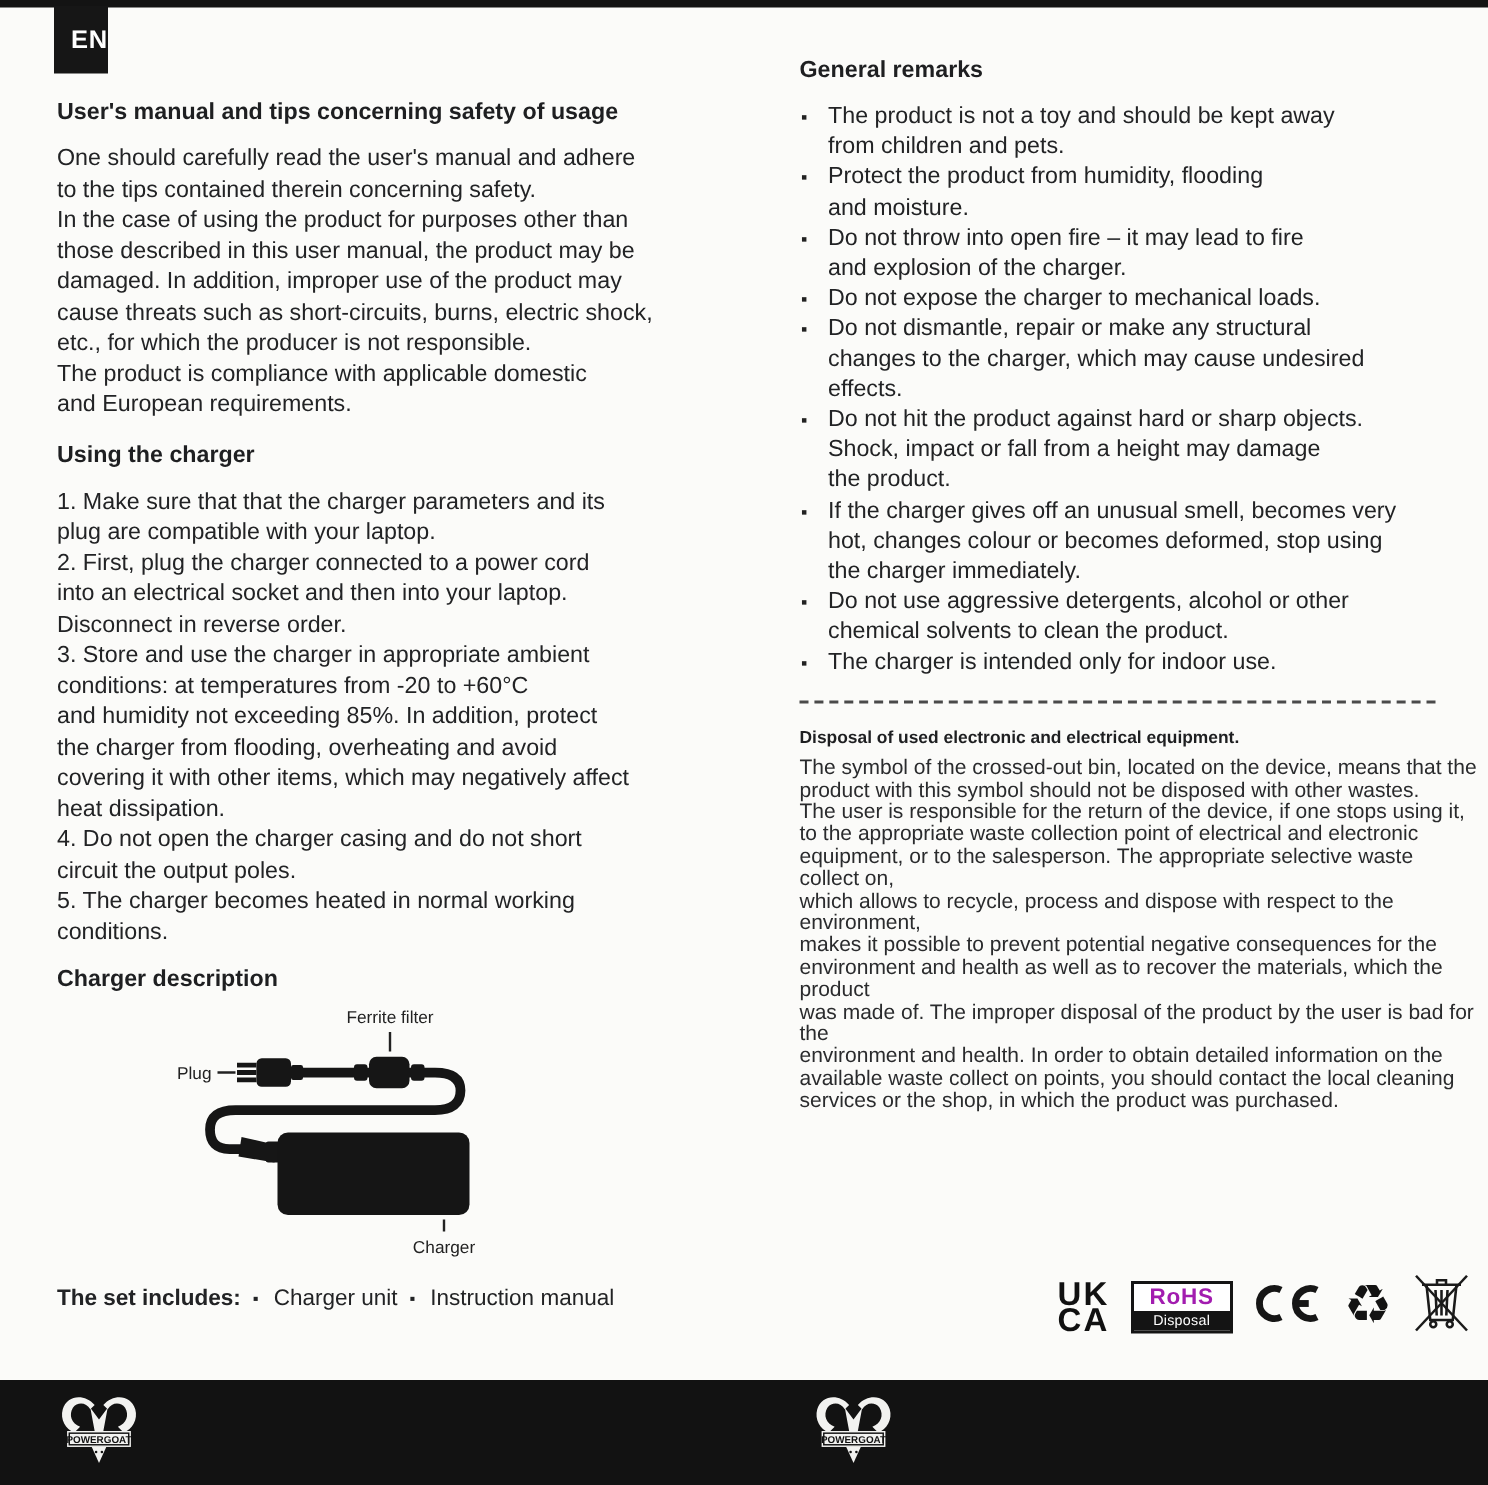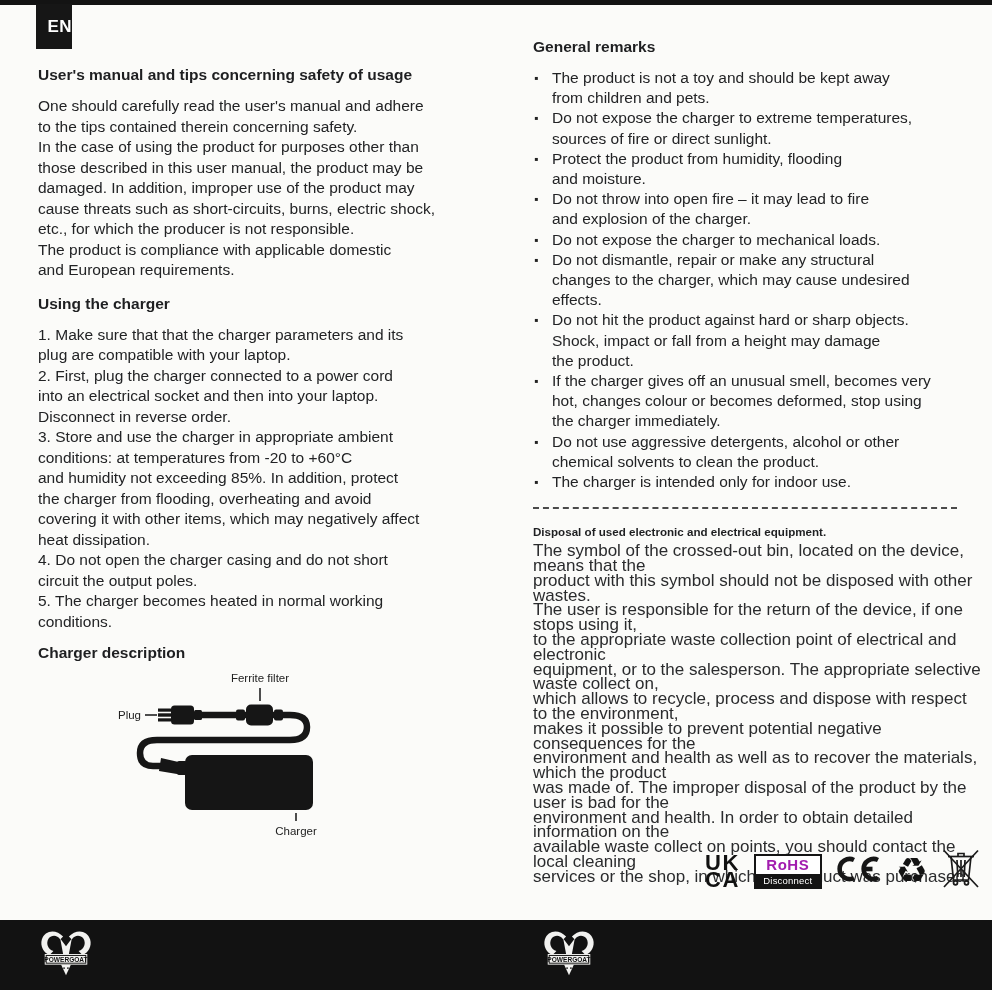--- a/index.html
+++ b/index.html
@@ -26,21 +26,21 @@
   ul.remarks{list-style:none;margin:0;padding:0;}
   ul.remarks li{
     position:relative;padding-left:19px;font-size:15.5px;line-height:20.2px;
     white-space:pre-line;margin:0;
   }
   ul.remarks li::before{
     content:"▪";position:absolute;left:1px;top:0;font-size:12px;line-height:20.2px;color:#222;
   }
   .dashed-sep{border:none;border-top:2px dashed #4a4a4a;margin:15px 0 0 0;width:424px;}
   .disposal-heading{font-size:11.6px;font-weight:bold;margin:16px 0 6px 0;color:#1e1f21;}
-  .disposal-body{font-size:17px;line-height:14.8px;white-space:pre-line;margin:0;color:#2a2b2d;}
+  .disposal-body{font-size:14px;line-height:14.8px;white-space:pre-line;margin:0;color:#2a2b2d;}
   
   .diagram{position:absolute;left:38px;top:663px;width:420px;height:182px;}
   .diagram svg{display:block;}
   .set-line{position:absolute;left:38px;top:857px;font-size:15px;}
   .set-line .lbl{font-weight:bold;}
   .set-line .item{margin-left:6px;}
   .set-line .sq{font-size:11px;vertical-align:1px;margin:0 4px 0 8px;}
   
   .marks{position:absolute;left:705px;top:850px;height:42px;display:flex;align-items:center;gap:14px;}
   .ukca{font-weight:bold;font-size:22px;line-height:17px;letter-spacing:1.5px;color:#111;text-align:left;}
@@ -121,28 +121,29 @@
       <polygon points="123,95 145,100 145,112 121,108" fill="#161616"></polygon>
       <rect x="139" y="98" width="10" height="14" rx="2" fill="#161616"></rect>
 
       <rect x="147" y="92" width="128" height="55" rx="7" fill="#151515"></rect>
 
       <line x1="258" y1="150" x2="258" y2="158" stroke="#222" stroke-width="1.6"></line>
       <text x="258" y="172" font-size="11.5" text-anchor="middle" fill="#222">Charger</text>
     </svg>
   </div>
 
+  <div class="set-line">
+    <span class="lbl">The set includes:</span><span class="sq">▪</span><span class="item">Charger unit</span><span class="sq">▪</span><span class="item">Instruction manual</span>
+  </div>
 
   <div class="col-right">
     <h2>General remarks</h2>
     <ul class="remarks">
       <li>The product is not a toy and should be kept away
 from children and pets.</li>
-      <li>Do not expose the charger to extreme temperatures,
-sources of fire or direct sunlight.</li>
       <li>Protect the product from humidity, flooding
 and moisture.</li>
       <li>Do not throw into open fire – it may lead to fire
 and explosion of the charger.</li>
       <li>Do not expose the charger to mechanical loads.</li>
       <li>Do not dismantle, repair or make any structural
 changes to the charger, which may cause undesired
 effects.</li>
       <li>Do not hit the product against hard or sharp objects.
 Shock, impact or fall from a height may damage
@@ -170,21 +171,21 @@
 services or the shop, in which the product was purchased.</p>
   </div>
 
   <div class="marks">
     <div class="ukca">
       <div>UK</div>
       <div>CA</div>
     </div>
     <div class="rohs">
       <div class="top">RoHS</div>
-      <div class="bottom">Disconnect</div>
+      <div class="bottom">Disposal</div>
     </div>
     <div>
       <span class="sr">CE</span>
       <svg width="46" height="26" viewBox="0 0 46 26">
         <path d="M18 4 A10 10 0 1 0 18 22" fill="none" stroke="#161616" stroke-width="4.6"></path>
         <path d="M42 4 A10 10 0 1 0 42 22" fill="none" stroke="#161616" stroke-width="4.6"></path>
         <line x1="26" y1="13" x2="36.5" y2="13" stroke="#161616" stroke-width="4.6"></line>
       </svg>
     </div>
     <div class="recycle">

